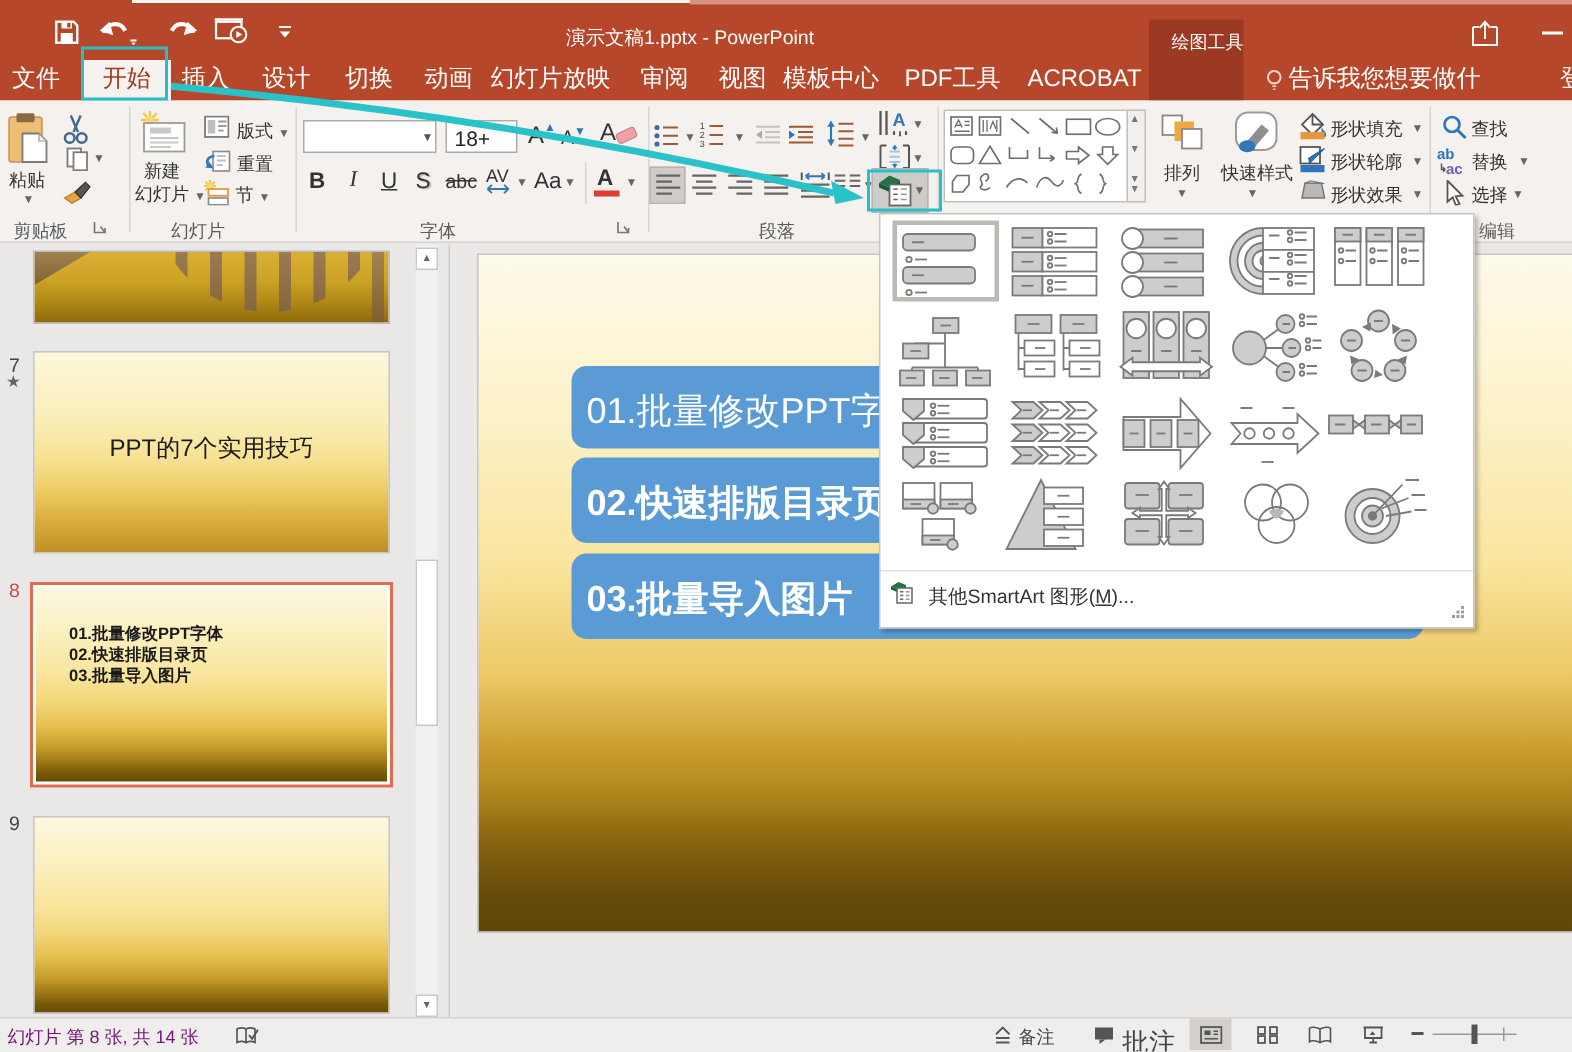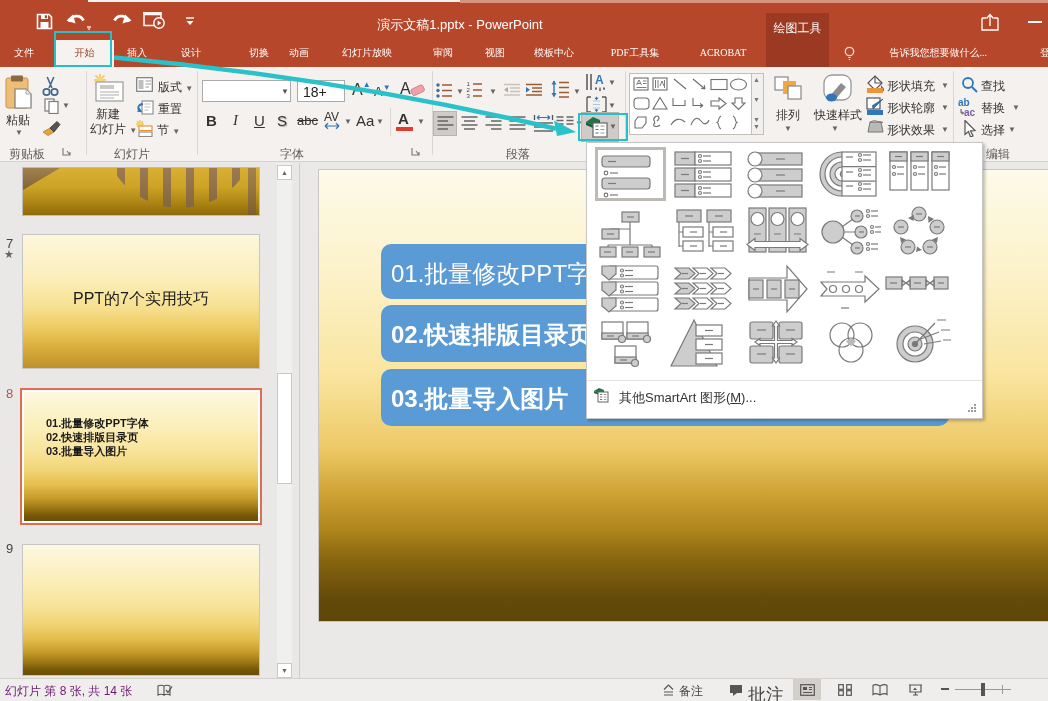--- a/index.html
+++ b/index.html
@@ -4,24 +4,24 @@
 <style>
   * { margin:0; padding:0; box-sizing:border-box; }
   html,body { width:1048px; height:701px; overflow:hidden; }
   body { font-family:"Liberation Sans", sans-serif; position:relative; background:#EBE9E7; }
   .abs { position:absolute; }
   
   #titlebar { left:0; top:0; width:1048px; height:40px; background:#B7472A; }
   #topstrip-w { left:88px; top:0; width:372px; height:2px; background:#F6F4F2; }
   #topstrip-p { left:460px; top:0; width:588px; height:3px; background:#D8937F; }
   #title-text { left:0; top:0; width:920px; text-align:center; top:16px; color:#fff; font-size:13px; }
-  #ctx-box { left:766px; top:13px; width:63px; height:31px; background:#9C3922; color:#fff; font-size:12px; text-align:center; line-height:31px; }
+  #ctx-box { left:766px; top:13px; width:63px; height:31px; background:#9C3922; color:#fff; font-size:12px; text-align:right; line-height:31px; }
   
   #tabrow { left:0; top:40px; width:1048px; height:27px; background:#B7472A; }
-  .tab { position:absolute; top:40px; height:27px; color:#fff; font-size:10px; line-height:26px; text-align:center;font-family:Liberation Serif, serif; }
+  .tab { position:absolute; top:40px; height:27px; color:#fff; font-size:16px; line-height:26px; text-align:center; }
   #tab-start { background:#F5F2EF; color:#9E3A21; }
   #tab-format { background:#9C3922; }
   
   #ribbon { left:0; top:67px; width:1048px; height:95px; background:#F4F1EE; border-bottom:1px solid #D5D1CD; }
   .gsep { position:absolute; top:4px; width:1px; height:84px; background:#DAD6D2; }
   .glabel { position:absolute; top:146px; width:120px; text-align:center; font-size:12px; color:#5C5C5C; }
   .launcher { position:absolute; top:147px; width:10px; height:10px; }
   .btn-txt { font-size:12px; color:#333; }
   .dd { color:#666; font-size:8px; }
   
@@ -82,21 +82,21 @@
   <path d="M2 6 L2 18 L18 18 L18 6 M2 6 L6 6 M14 6 L18 6" fill="none" stroke="#fff" stroke-width="1.3"></path>
   <path d="M10 14 L10 3 M6.5 6.5 L10 2.5 L13.5 6.5" fill="none" stroke="#fff" stroke-width="1.3"></path>
 </svg>
 <div class="abs" style="left:1028px;top:21px;width:14px;height:2px;background:#fff;"></div>
 <div class="abs" id="tabrow"></div>
 <div class="abs" style="left:766px;top:40px;width:63px;height:27px;background:#9C3922;"></div>
 <div class="tab" style="left:0px;width:48px;">文件</div>
 <div class="tab" id="tab-start" style="left:55px;width:59px;">开始</div>
 <div class="tab" style="left:114px;width:46px;">插入</div>
 <div class="tab" style="left:168px;width:46px;">设计</div>
-<div class="tab" style="left:223px;width:46px;text-align:right;">切换</div>
+<div class="tab" style="left:223px;width:46px;">切换</div>
 <div class="tab" style="left:276px;width:46px;">动画</div>
 <div class="tab" style="left:327px;width:80px;">幻灯片放映</div>
 <div class="tab" style="left:420px;width:46px;">审阅</div>
 <div class="tab" style="left:472px;width:46px;">视图</div>
 <div class="tab" style="left:518px;width:72px;">模板中心</div>
 <div class="tab" style="left:596px;width:78px;">PDF工具集</div>
 <div class="tab" style="left:684px;width:78px;">ACROBAT</div>
 <div class="tab" id="tab-format" style="left:766px;width:63px;margin-top:46px;">格式</div>
 <svg class="abs" style="left:843px;top:46px;" width="13" height="16" viewBox="0 0 13 16">
   <circle cx="6.5" cy="5.5" r="4.2" fill="none" stroke="#F6D8CE" stroke-width="1.3"></circle>

